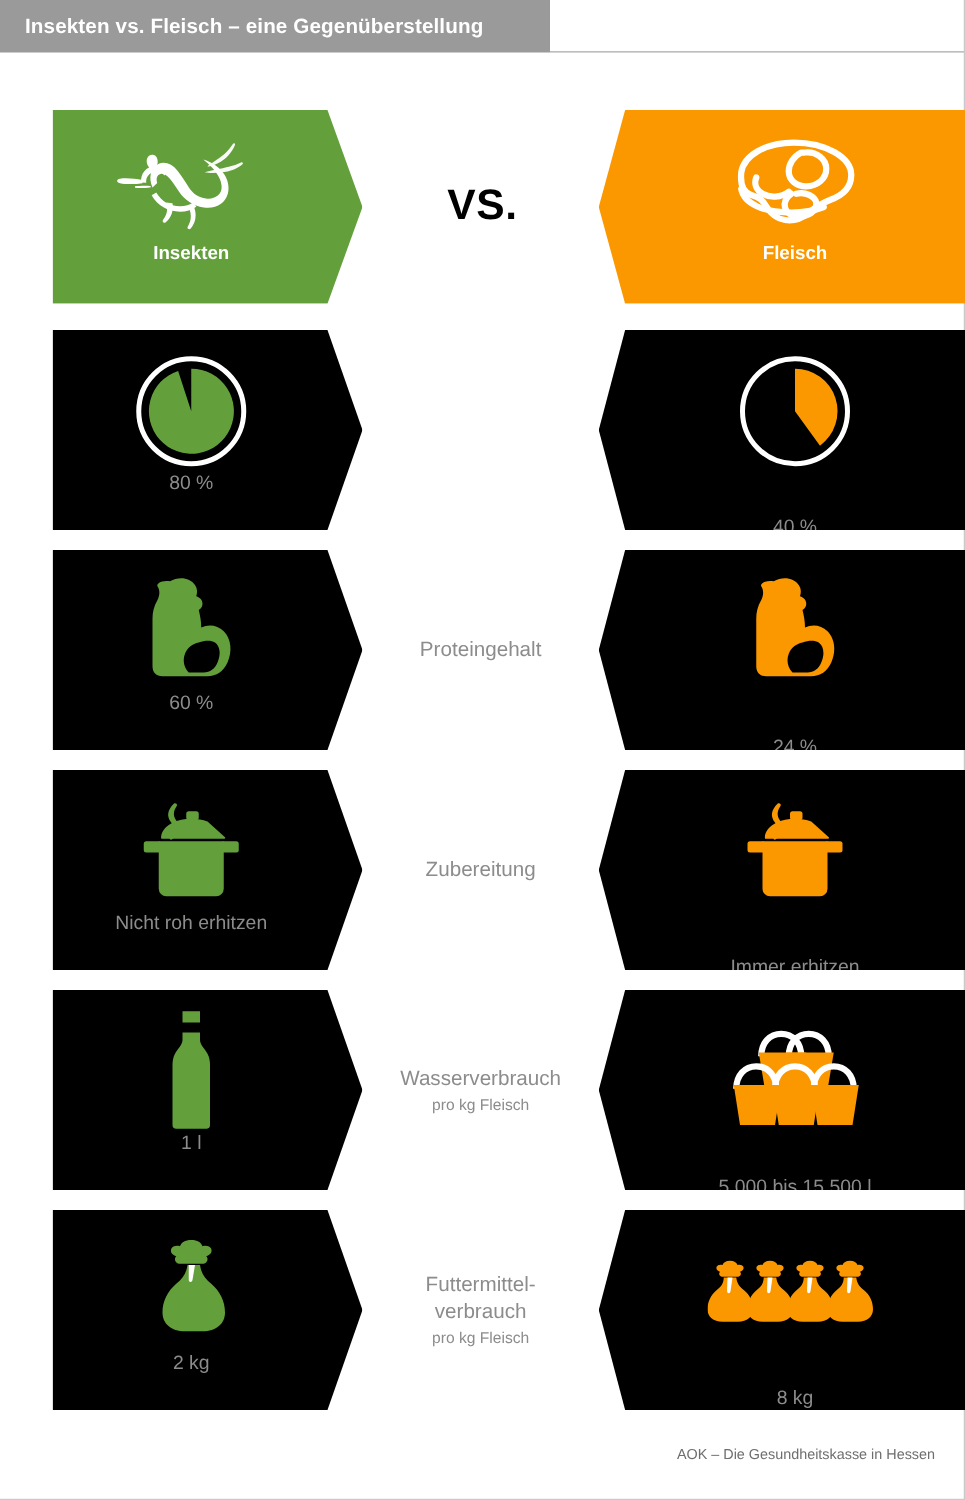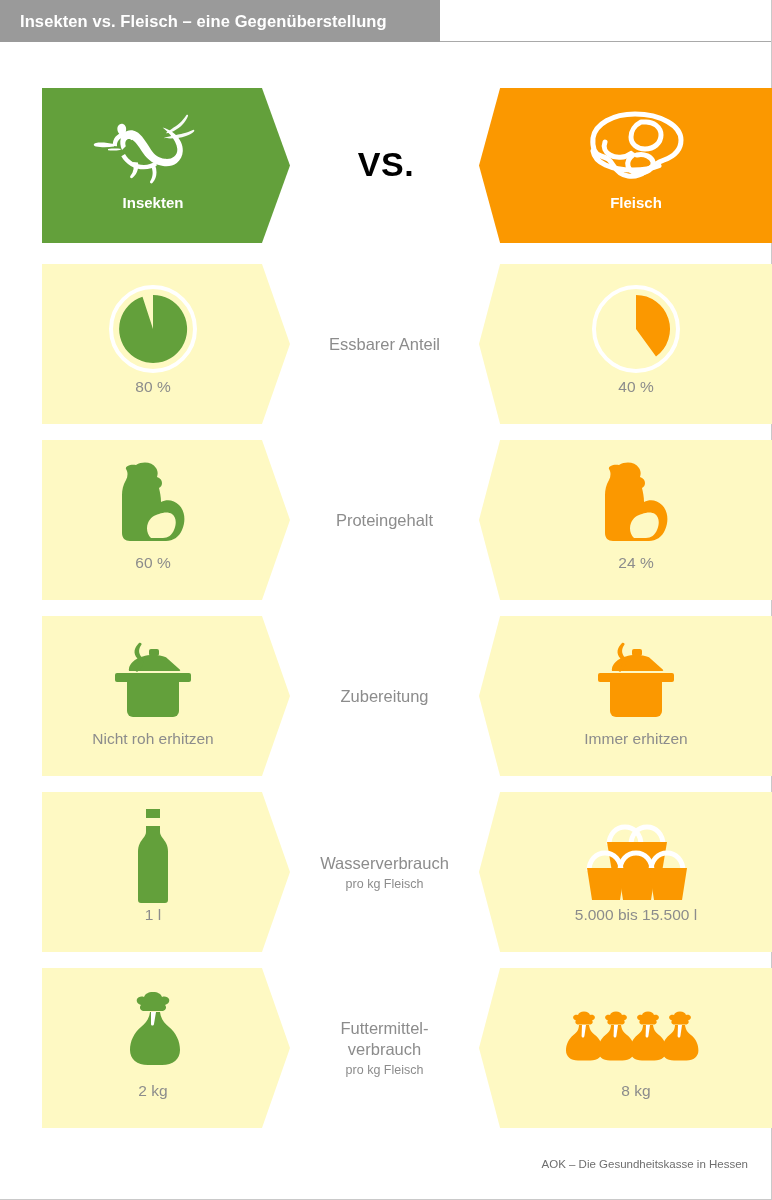--- a/index.html
+++ b/index.html
@@ -92,37 +92,37 @@
 
   
   .row{
     position:absolute;
     left:0; right:0;
     height:160px;
   }
   .panel{
     position:absolute;
     top:0; height:160px;
-    background:#fef9c3;
+    background:#000000;
   }
   .panel-left{
     left:42px; width:248px;
     clip-path:polygon(0 0, 88.7% 0, 100% 50%, 88.7% 100%, 0 100%);
   }
   .panel-right{
     left:479px; width:293px;
     clip-path:polygon(7.2% 0, 100% 0, 100% 100%, 7.2% 100%, 0 50%);
   }
   .panel-inner{
     position:absolute; left:0; top:0; right:0; bottom:0;
     display:flex; flex-direction:column;
     align-items:center; justify-content:flex-start;
   }
   .panel-left .panel-inner{padding-right:26px;}
-  .panel-right .panel-inner{padding-left:21px;}
+  .panel-right .panel-inner{padding-left:21px;gap:35px;}
   .panel-icon{
     margin-top:20px; height:90px;
     display:flex; align-items:center; justify-content:center;
   }
   .panel-value{
     margin-top:4px;
     color:#8c8c8c;
     font-size:15.5px;
   }
 
@@ -212,23 +212,20 @@
       <div class="panel-inner">
         <div class="panel-icon">
           <svg width="92" height="92" viewBox="0 0 92 92" aria-hidden="true">
             <circle cx="46" cy="46" r="42" fill="none" stroke="#ffffff" stroke-width="4"></circle>
             <path d="M46 46 L46 12 A34 34 0 1 1 35.5 13.7 Z" fill="#63a03b"></path>
           </svg>
         </div>
         <div class="panel-value">80 %</div>
       </div>
     </div>
-    <div class="center">
-      <div class="center-title">Essbarer Anteil</div>
-    </div>
     <div class="panel panel-right">
       <div class="panel-inner">
         <div class="panel-icon">
           <svg width="92" height="92" viewBox="0 0 92 92" aria-hidden="true">
             <circle cx="46" cy="46" r="42" fill="none" stroke="#ffffff" stroke-width="4"></circle>
             <path d="M46 46 L46 12 A34 34 0 0 1 66 73.5 Z" fill="#fb9800"></path>
           </svg>
         </div>
         <div class="panel-value">40 %</div>
       </div>

